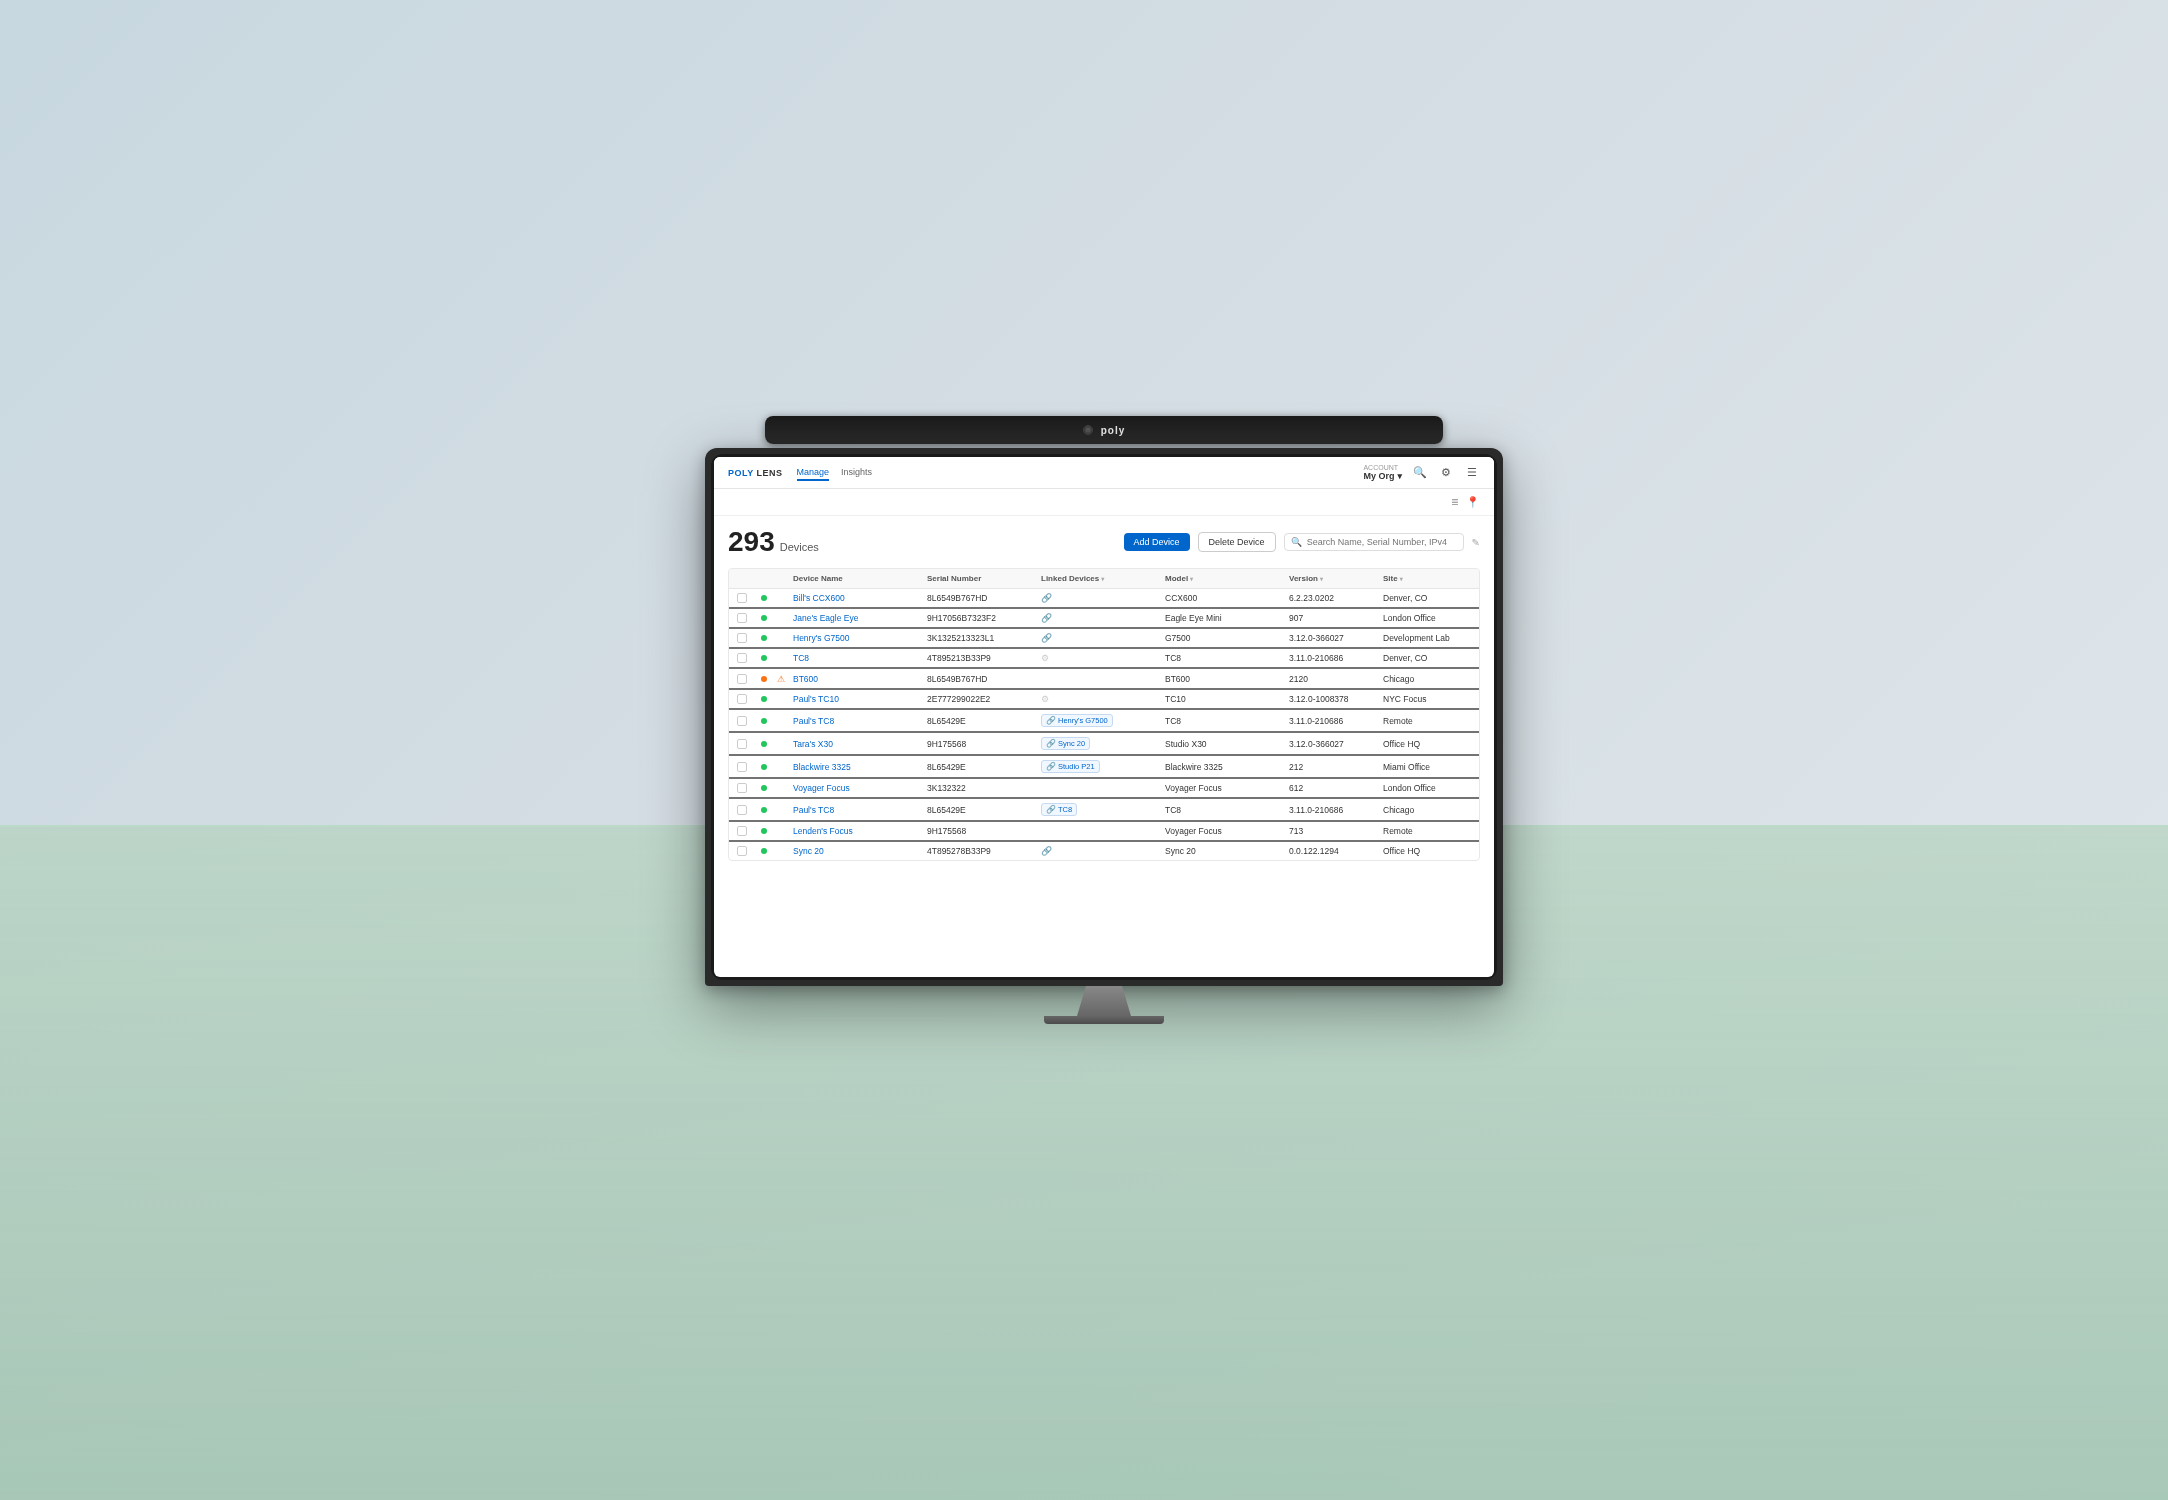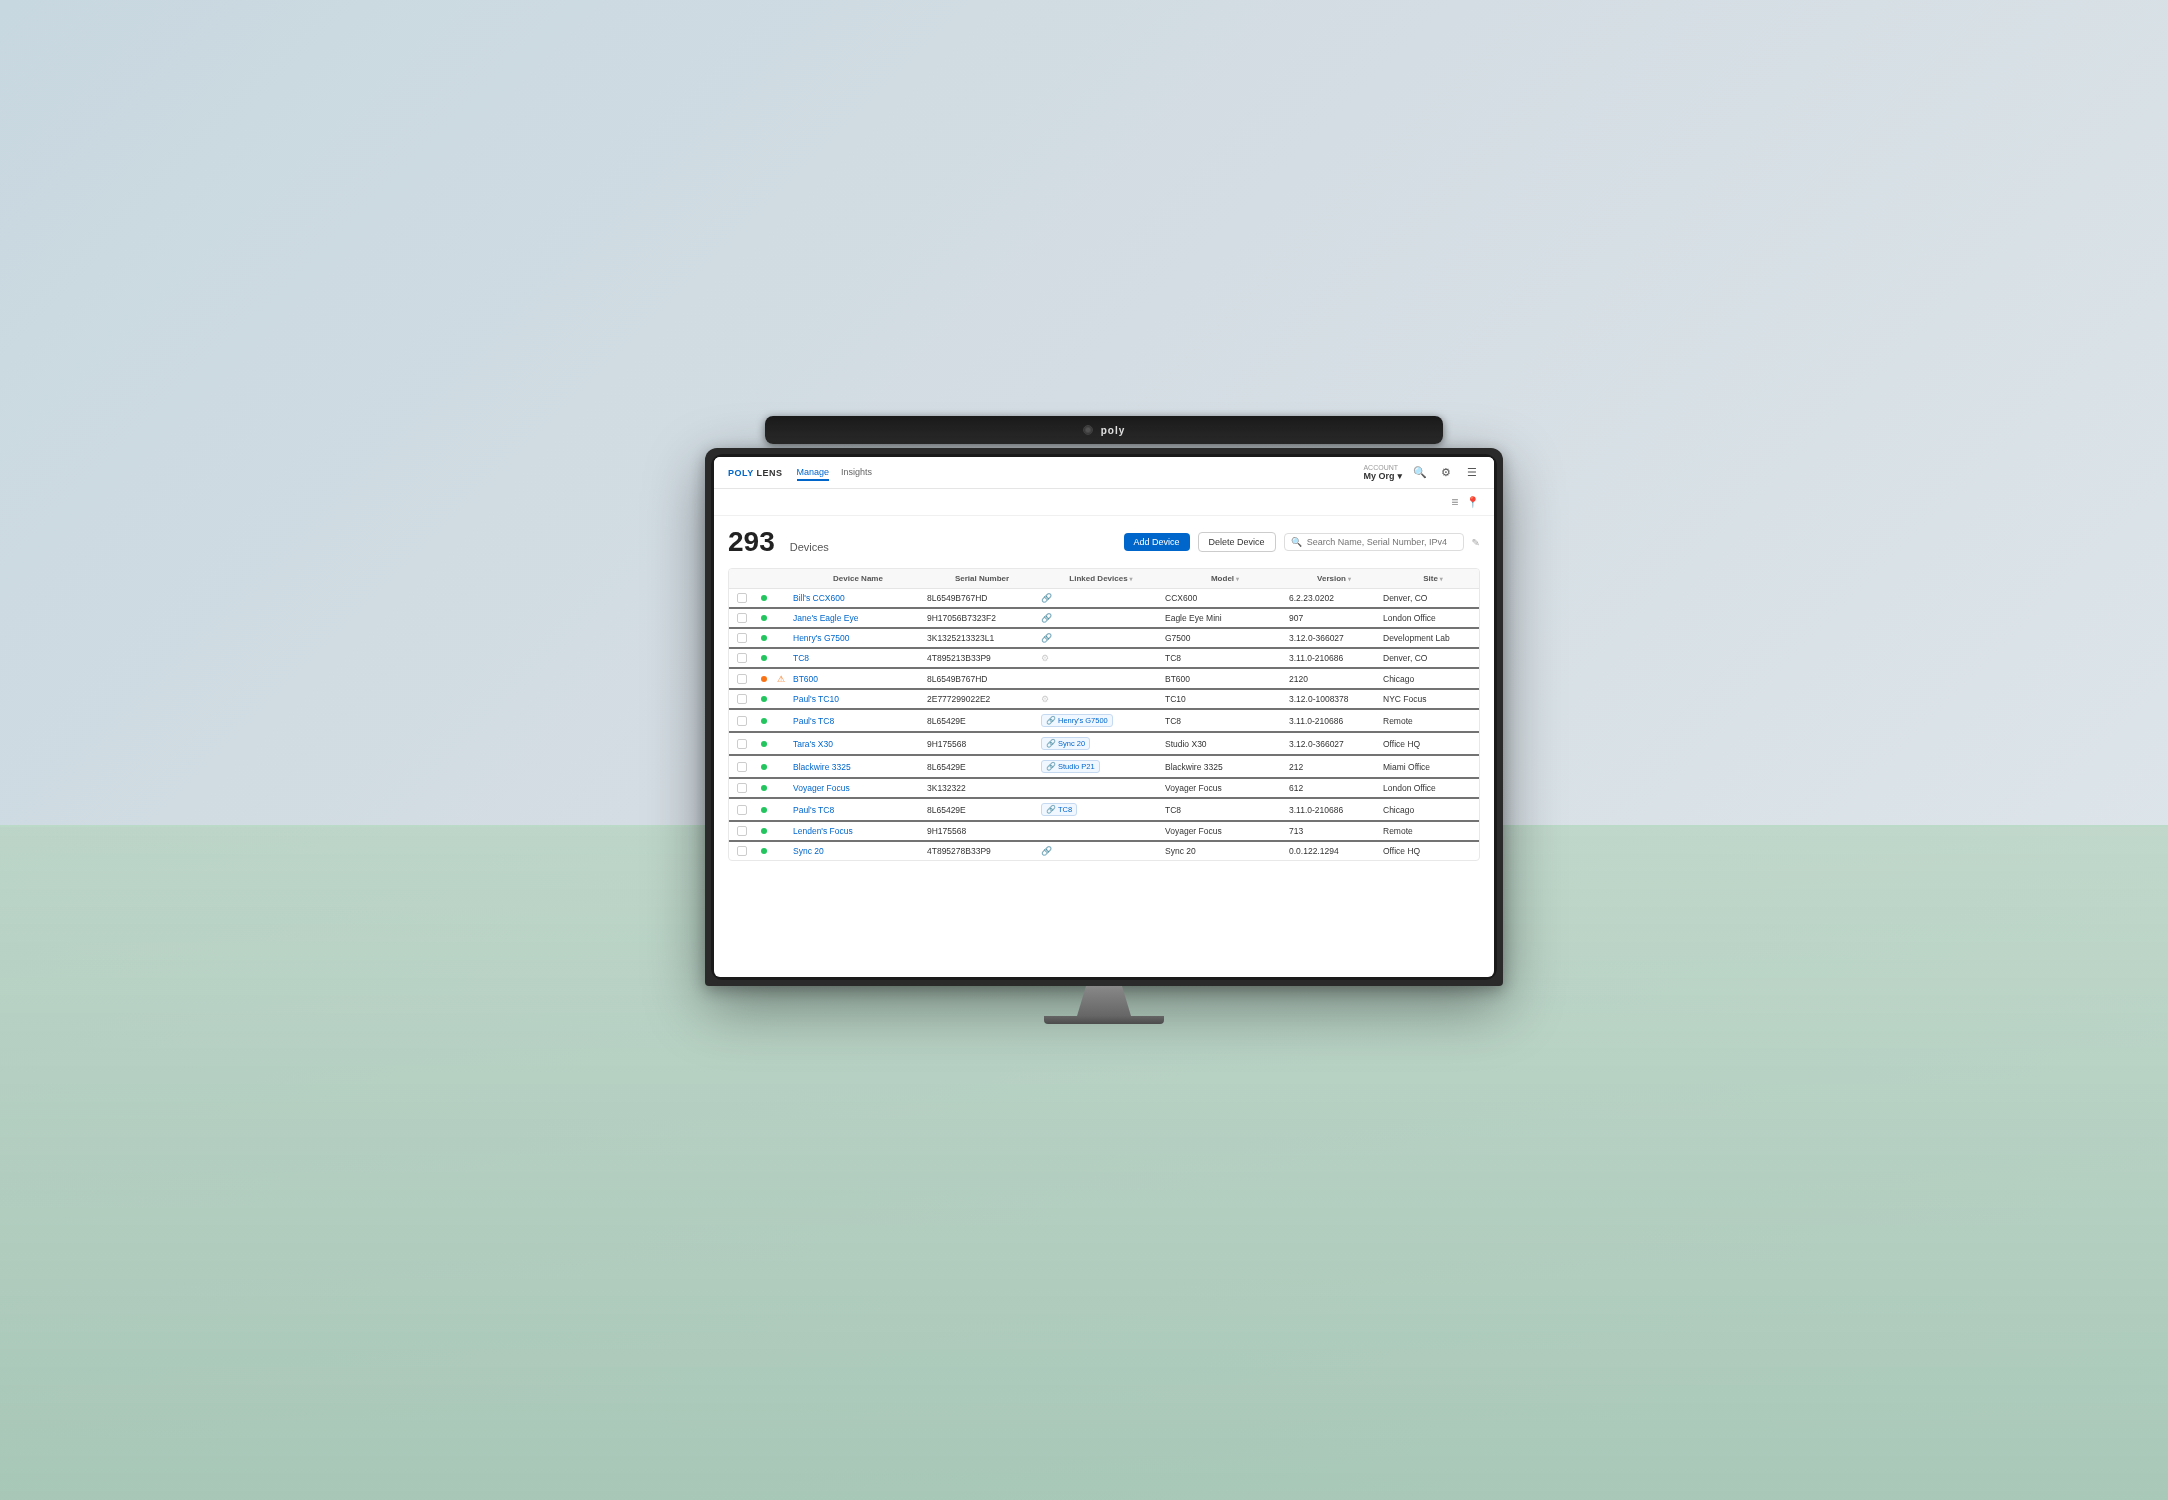--- a/index.html
+++ b/index.html
@@ -218,21 +218,21 @@
     .page-header {
       display: flex;
       align-items: center;
       justify-content: space-between;
       margin-bottom: 10px;
     }
 
     .device-count {
       display: flex;
       align-items: baseline;
-      gap: 15px;
+      gap: 5px;
     }
 
     .count-number {
       font-size: 28px;
       font-weight: 700;
       color: #222;
     }
 
     .count-label {
       font-size: 11px;
@@ -310,21 +310,20 @@
     }
 
     .col-header {
       font-size: 8px;
       color: #555;
       font-weight: 600;
       display: flex;
       align-items: center;
       gap: 2px;
       cursor: pointer;
-      justify-content: center;
     }
 
     .col-header .chevron {
       font-size: 6px;
       color: #aaa;
     }
 
     .table-row {
       display: grid;
       grid-template-columns: 20px 12px 12px 130px 110px 120px 120px 90px 100px;

